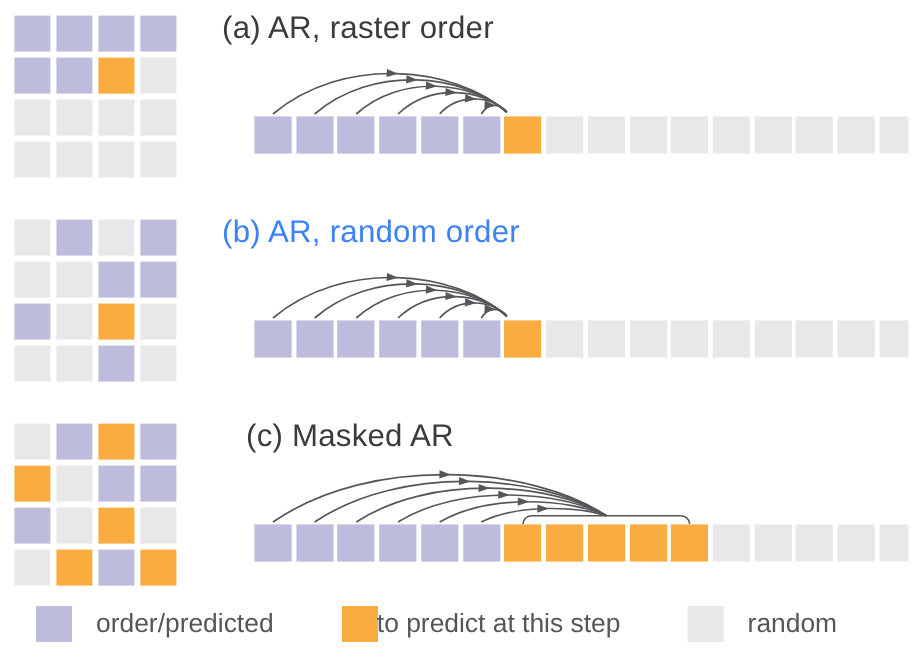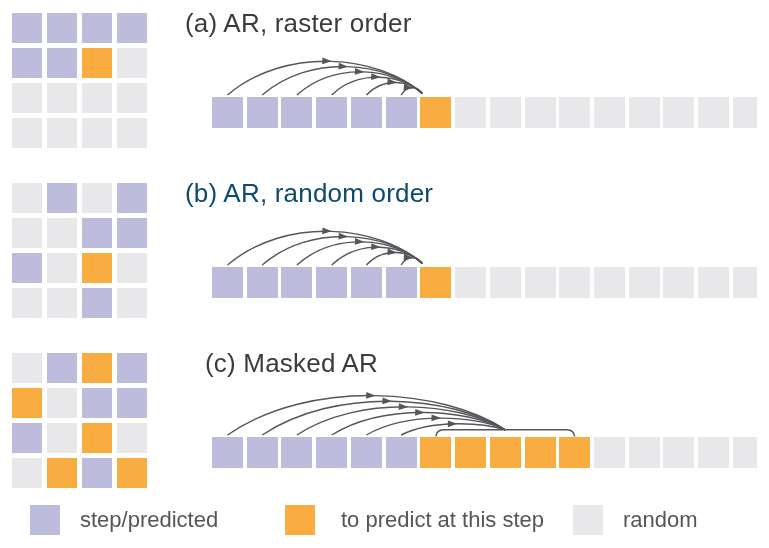--- a/index.html
+++ b/index.html
@@ -62,21 +62,21 @@
       <div class="cell" style="left: 420.3px; top: 97px; width: 31px; height: 31px; background: rgb(249, 172, 64);"></div>
       <div class="cell" style="left: 455px; top: 97px; width: 31px; height: 31px; background: rgb(232, 232, 234);"></div>
       <div class="cell" style="left: 489.8px; top: 97px; width: 31px; height: 31px; background: rgb(232, 232, 234);"></div>
       <div class="cell" style="left: 524.5px; top: 97px; width: 31px; height: 31px; background: rgb(232, 232, 234);"></div>
       <div class="cell" style="left: 559.2px; top: 97px; width: 31px; height: 31px; background: rgb(232, 232, 234);"></div>
       <div class="cell" style="left: 593.9px; top: 97px; width: 31px; height: 31px; background: rgb(232, 232, 234);"></div>
       <div class="cell" style="left: 628.6px; top: 97px; width: 31px; height: 31px; background: rgb(232, 232, 234);"></div>
       <div class="cell" style="left: 663.4px; top: 97px; width: 31px; height: 31px; background: rgb(232, 232, 234);"></div>
       <div class="cell" style="left: 698.1px; top: 97px; width: 31px; height: 31px; background: rgb(232, 232, 234);"></div>
       <div class="cell" style="left: 732.8px; top: 97px; width: 31px; height: 31px; background: rgb(232, 232, 234);"></div>
-      <div class="row-title" style="top: 178px; color: #0c4a6e;">(b) AR, random order</div>
+      <div class="row-title" style="top: 178px; color: #3b82f6;">(b) AR, random order</div>
       <div class="cell" style="left: 12px; top: 183px; width: 30px; height: 30px; background: rgb(232, 232, 234);"></div>
       <div class="cell" style="left: 47px; top: 183px; width: 30px; height: 30px; background: rgb(189, 188, 220);"></div>
       <div class="cell" style="left: 82px; top: 183px; width: 30px; height: 30px; background: rgb(232, 232, 234);"></div>
       <div class="cell" style="left: 117px; top: 183px; width: 30px; height: 30px; background: rgb(189, 188, 220);"></div>
       <div class="cell" style="left: 12px; top: 218px; width: 30px; height: 30px; background: rgb(232, 232, 234);"></div>
       <div class="cell" style="left: 47px; top: 218px; width: 30px; height: 30px; background: rgb(232, 232, 234);"></div>
       <div class="cell" style="left: 82px; top: 218px; width: 30px; height: 30px; background: rgb(189, 188, 220);"></div>
       <div class="cell" style="left: 117px; top: 218px; width: 30px; height: 30px; background: rgb(189, 188, 220);"></div>
       <div class="cell" style="left: 12px; top: 253px; width: 30px; height: 30px; background: rgb(189, 188, 220);"></div>
       <div class="cell" style="left: 47px; top: 253px; width: 30px; height: 30px; background: rgb(232, 232, 234);"></div>
@@ -172,21 +172,21 @@
       <polygon points="1,0 -8.5,-3.4 -8.5,3.4" fill="#55555a" transform="translate(423.7,412.5) rotate(1.4)"></polygon>
       <path d="M366.4,435.0 C408.0,411.1 474.7,415.7 505.3,429.8" fill="none" stroke="#55555a" stroke-width="1.4"></path>
       <polygon points="1,0 -8.5,-3.4 -8.5,3.4" fill="#55555a" transform="translate(440.0,418.1) rotate(0.9)"></polygon>
       <path d="M401.1,435.0 C432.3,419.4 482.3,422.4 505.3,429.8" fill="none" stroke="#55555a" stroke-width="1.4"></path>
       <polygon points="1,0 -8.5,-3.4 -8.5,3.4" fill="#55555a" transform="translate(456.3,423.8) rotate(0.0)"></polygon>
       <path d="M435.8,436.5 Q436.8,429.8 443.8,429.8 L566.7,429.8 Q573.7,429.8 574.7,436.5" fill="none" stroke="#55555a" stroke-width="1.4"></path>
     </svg>
 
   <div class="legend">
     <div class="legend-swatch" style="left: 30px; background: rgb(189, 188, 220);"></div>
-    <div class="legend-label" style="left:80px">step/predicted</div>
+    <div class="legend-label" style="left:80px">order/predicted</div>
 
     <div class="legend-swatch" style="left: 285px; background: rgb(249, 172, 64);"></div>
-    <div class="legend-label" style="left:341px">to predict at this step</div>
+    <div class="legend-label" style="left:314px">to predict at this step</div>
 
     <div class="legend-swatch" style="left: 573px; background: rgb(232, 232, 234);"></div>
     <div class="legend-label" style="left:623px">random</div>
   </div>
 </div>
 
 </body></html>

